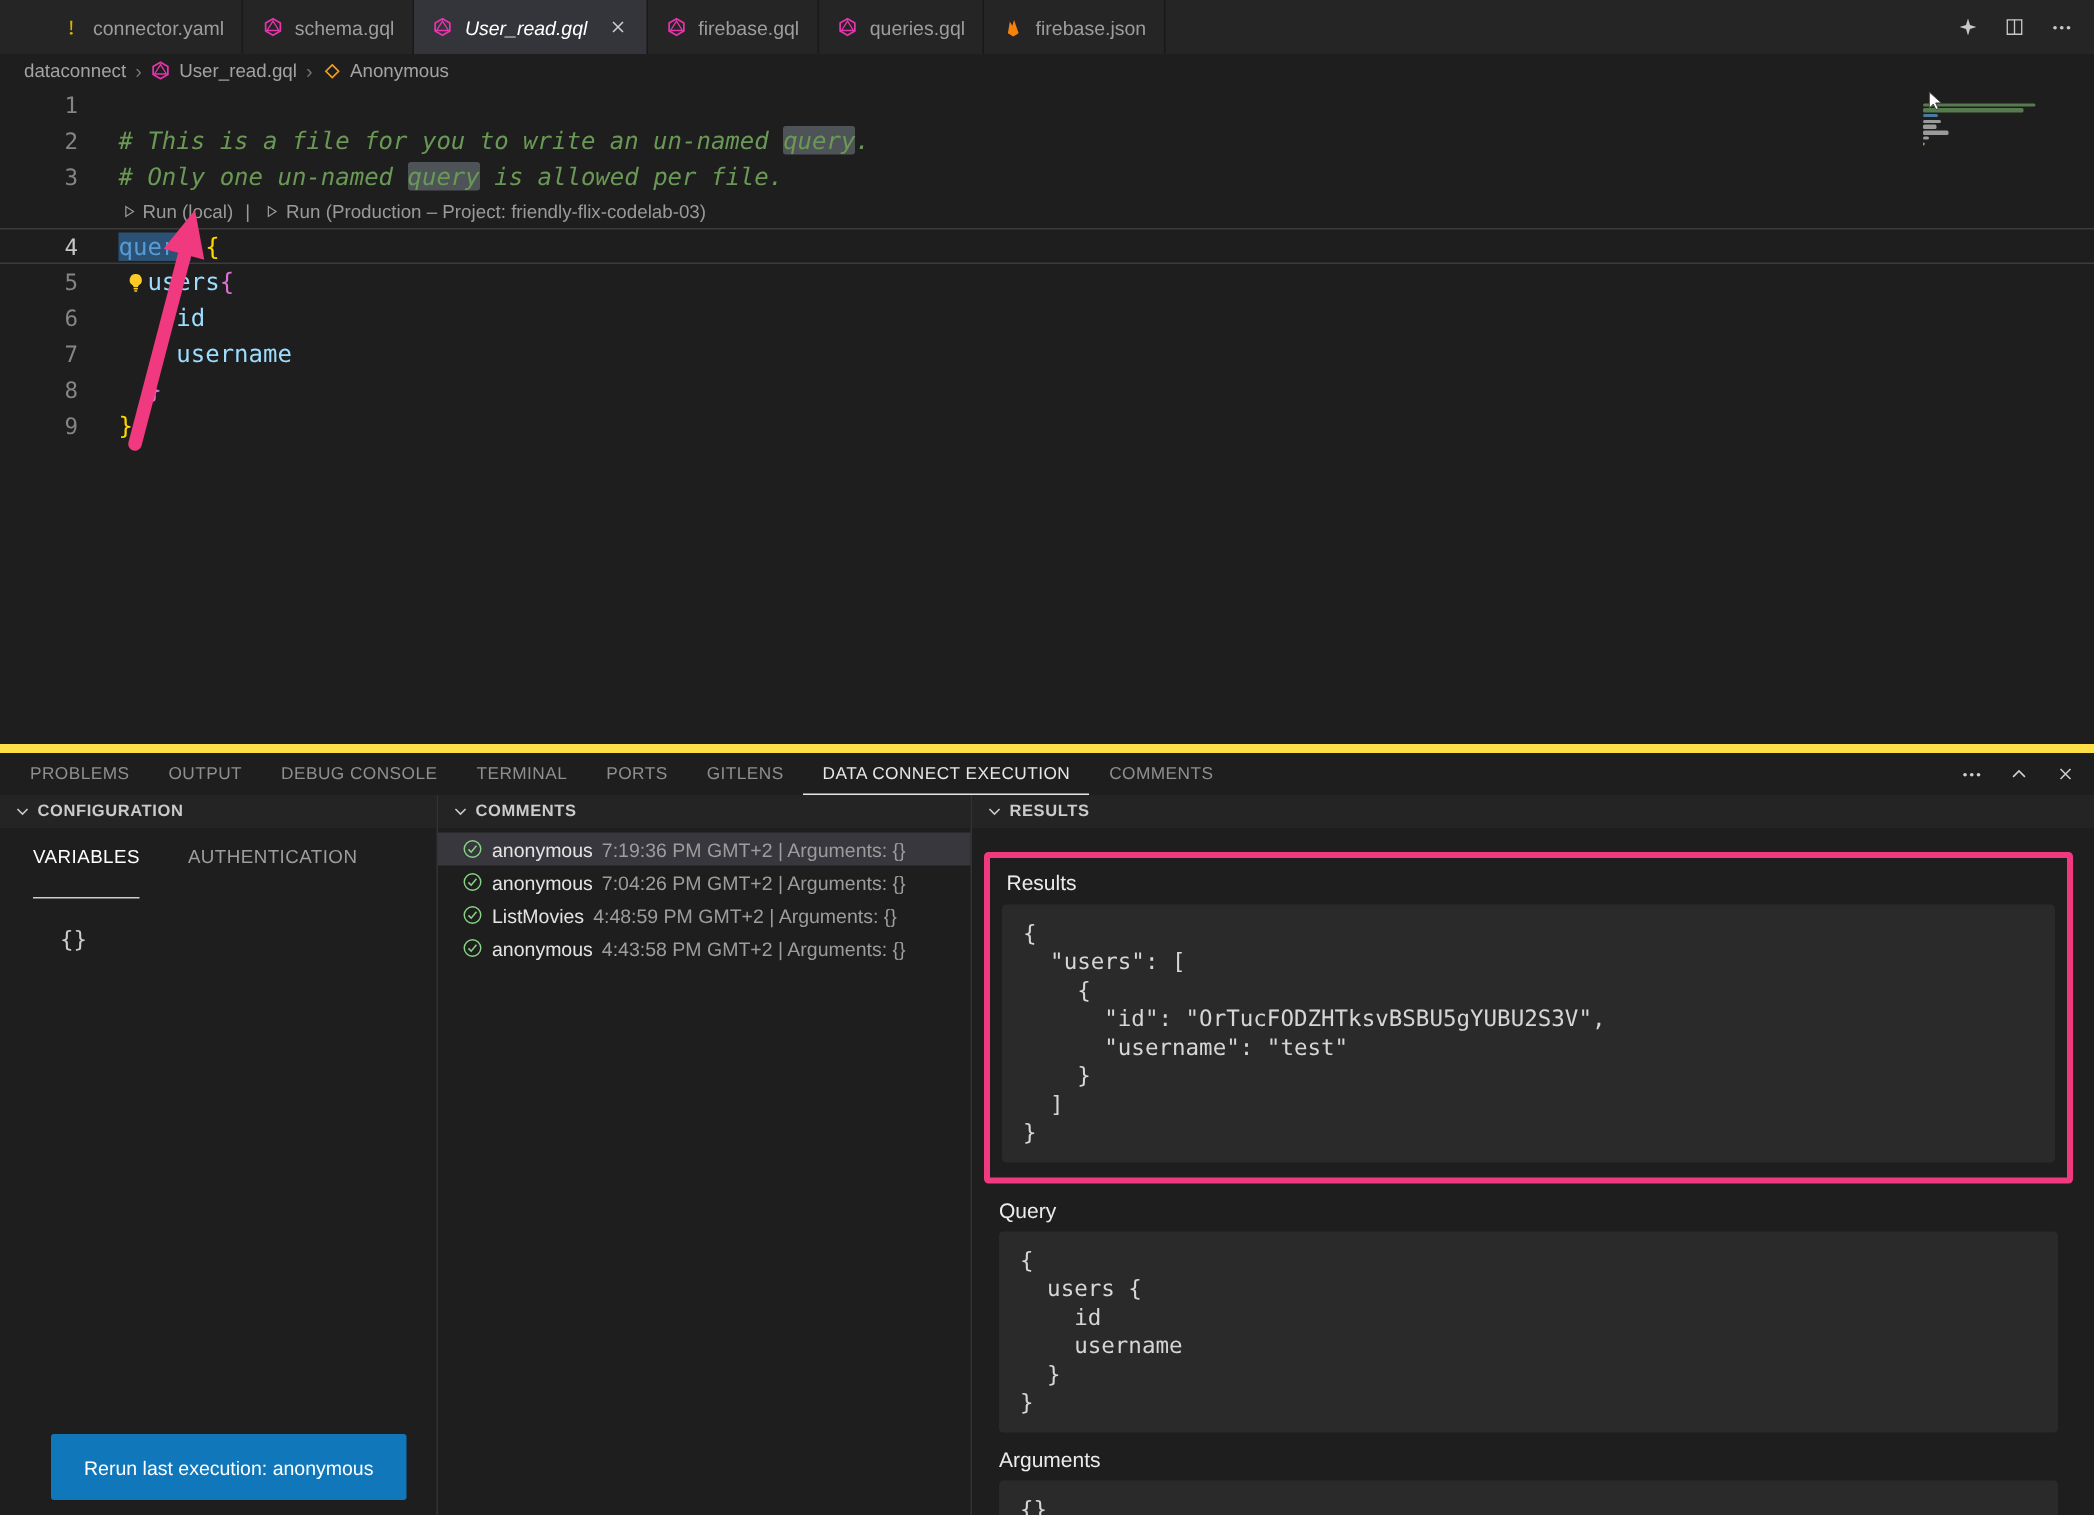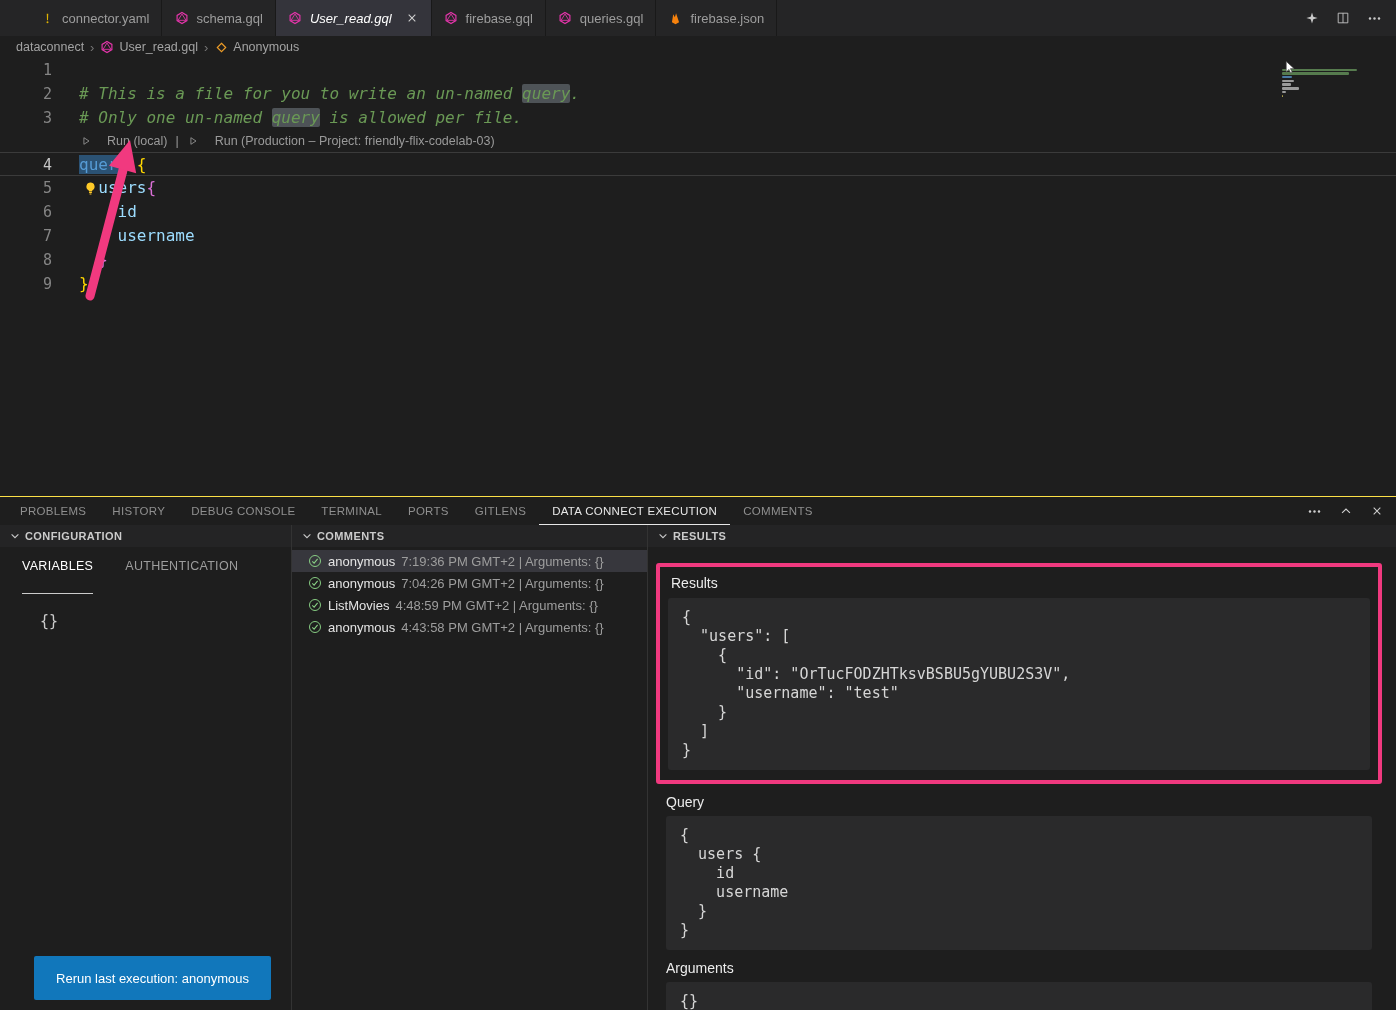--- a/index.html
+++ b/index.html
@@ -30,42 +30,42 @@
   
   .editor { position:relative; height:438px; font-family:"DejaVu Sans Mono","Liberation Mono",monospace;
             font-size:16px; background:#1e1e1e; }
   .code-row { display:flex; height:24px; line-height:24px; position:relative; }
   .code-row.current { border-top:1px solid #3b3b3b; border-bottom:1px solid #3b3b3b; }
   .gutter { width:52px; text-align:right; color:#858585; font-size:15px; flex:none; }
   .code-row.current .gutter { color:#c6c6c6; }
   .code-content { padding-left:27px; white-space:pre; }
   .codelens-row { height:22px; padding-left:79px; font-family:"Liberation Sans",sans-serif;
                   font-size:12.5px; color:#9a9a9a; display:flex; align-items:center; gap:8px; }
-  .codelens-link { display:flex; align-items:center; gap:15px; cursor:pointer; }
+  .codelens-link { display:flex; align-items:center; gap:3px; cursor:pointer; }
   .codelens-link .icon { width:13px; height:13px; }
   .tok-comment { color:var(--comment-green,#6a9955); font-style:italic; }
   .tok-comment.hl { background:#4e5357; border-radius:2px; }
   .tok-keyword { color:var(--keyword-blue,#569cd6); }
   .tok.sel { background:#2b5274; }
   .tok-field { color:var(--field-blue,#9cdcfe); }
   .tok-bracket-1 { color:var(--bracket-gold,#ffd700); }
   .tok-bracket-2 { color:var(--bracket-pink,#da70d6); }
   .tok-plain { color:#d4d4d4; }
   .lightbulb { position:absolute; left:82px; top:4px; width:16px; height:16px; cursor:pointer; }
 
   .minimap { position:absolute; top:0; right:0; width:116px; height:438px; padding-top:7px; }
   .mm-bar { height:2.4px; border-radius:1px; margin:0 0 1.3px 2px; }
   .annotation-arrow { position:absolute; left:0; top:0; pointer-events:none; z-index:6; }
   .annotation-arrow line { stroke:var(--annotation-pink,#f1397f); }
   .annotation-arrow polygon { fill:var(--annotation-pink,#f1397f); }
   .mouse-cursor { position:absolute; left:1282px; top:2px; z-index:7; width:16px; height:16px; }
 
   
   .panel { position:absolute; left:0; top:496px; width:1396px; height:514px;
-           border-top:1px solid #fde047; background:#1e1e1e; display:flex; flex-direction:column; }
+           border-top:6px solid #fde047; background:#1e1e1e; display:flex; flex-direction:column; }
   .panel-tabbar { height:28px; display:flex; justify-content:space-between; align-items:center;
                   padding:0 12px 0 18px; flex:none; }
   .panel-tabs { display:flex; height:100%; }
   .panel-tab { display:flex; align-items:center; padding:0 13px; font-size:11.5px; letter-spacing:.3px;
                color:#8f8f8f; cursor:pointer; height:100%; white-space:nowrap; }
   .panel-tab:first-child { padding-left:2px; }
   .panel-tab.active { color:#e7e7e7; box-shadow:inset 0 -1px 0 #e7e7e7; }
   .panel-actions { display:flex; gap:16px; color:#cfcfcf; }
   .panel-actions .icon { cursor:pointer; }
   .panel-cols { flex:1; display:flex; min-height:0; }
@@ -296,21 +296,21 @@
     </svg>
     <span class="mouse-cursor"><svg viewBox="0 0 16 16" width="15" height="15">
           <path d="M4.5 1.5v11.4l2.8-2.9 1.9 3.9 1.7-.8-1.9-3.9h4Z" fill="#ffffff" stroke="#444444" stroke-width="0.7"></path>
         </svg></span>
   </div>
 
   <div class="panel">
     <div class="panel-tabbar">
       <div class="panel-tabs">
           <div class="panel-tab">PROBLEMS</div>
-          <div class="panel-tab">HISTORY</div>
+          <div class="panel-tab">OUTPUT</div>
           <div class="panel-tab">DEBUG CONSOLE</div>
           <div class="panel-tab">TERMINAL</div>
           <div class="panel-tab">PORTS</div>
           <div class="panel-tab">GITLENS</div>
           <div class="panel-tab active">DATA CONNECT EXECUTION</div>
           <div class="panel-tab">COMMENTS</div>
         </div>
       <div class="panel-actions">
           <span class="icon">
             <svg viewBox="0 0 16 16" width="15" height="15">

